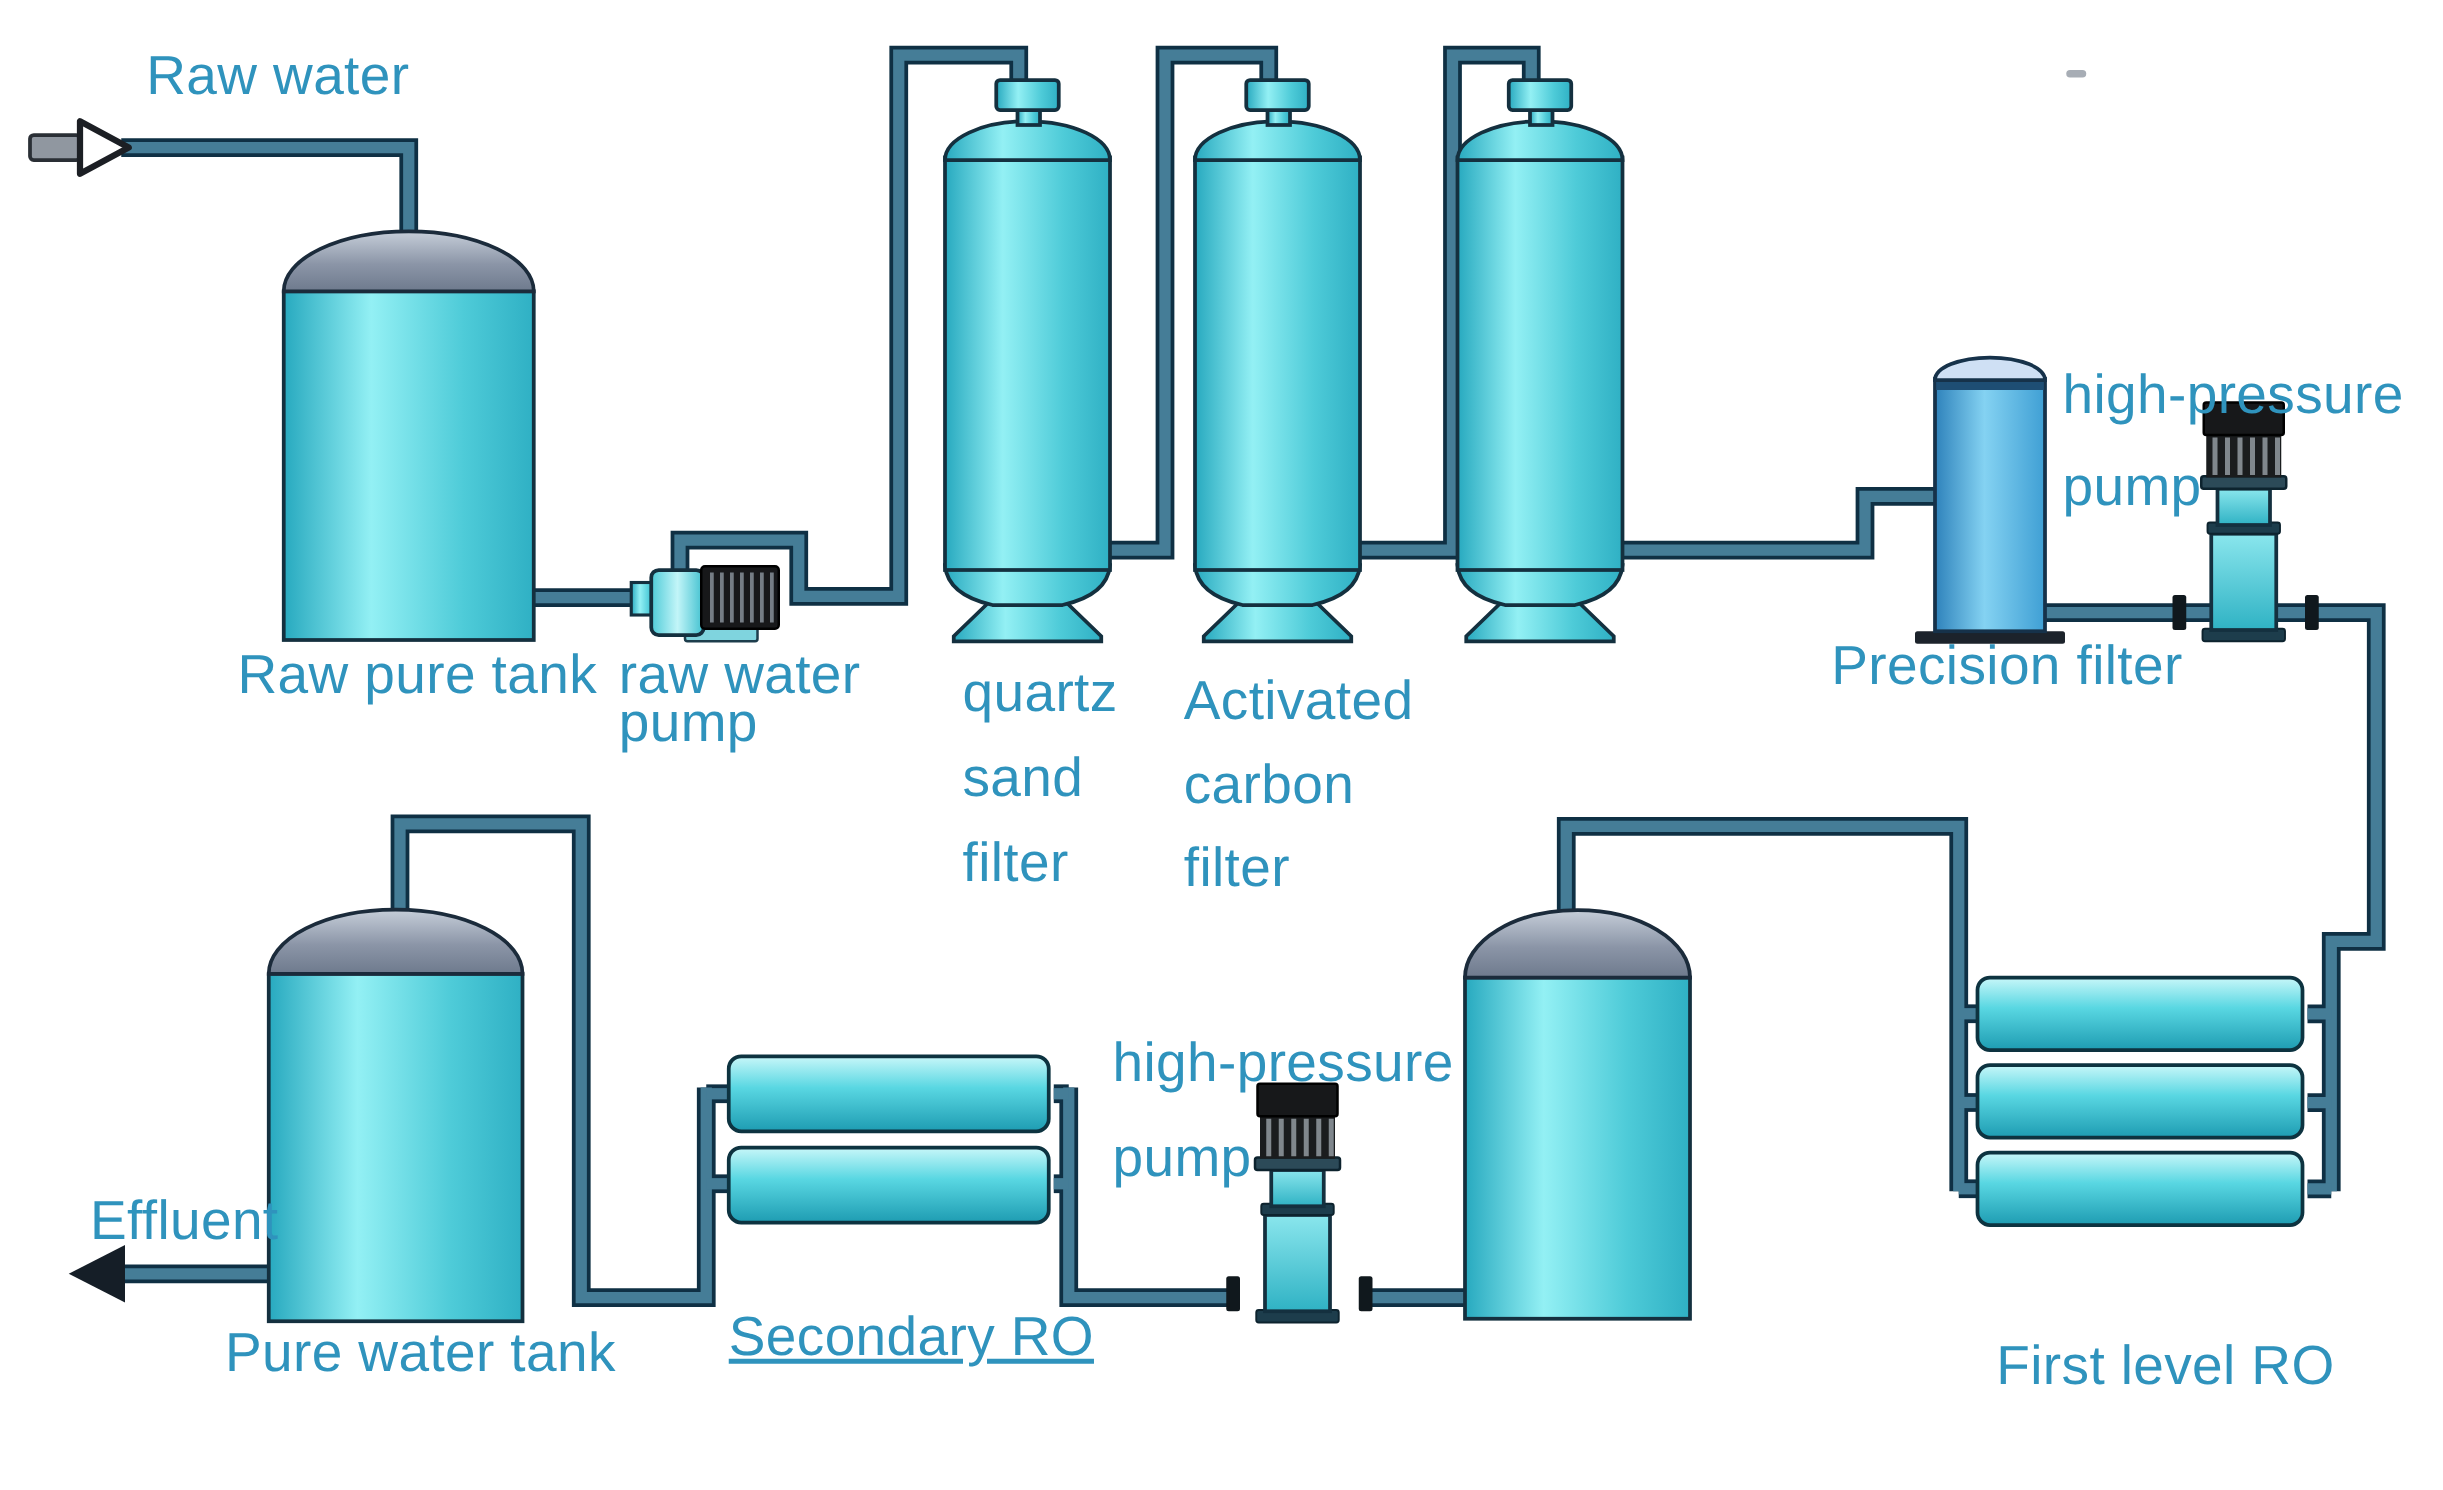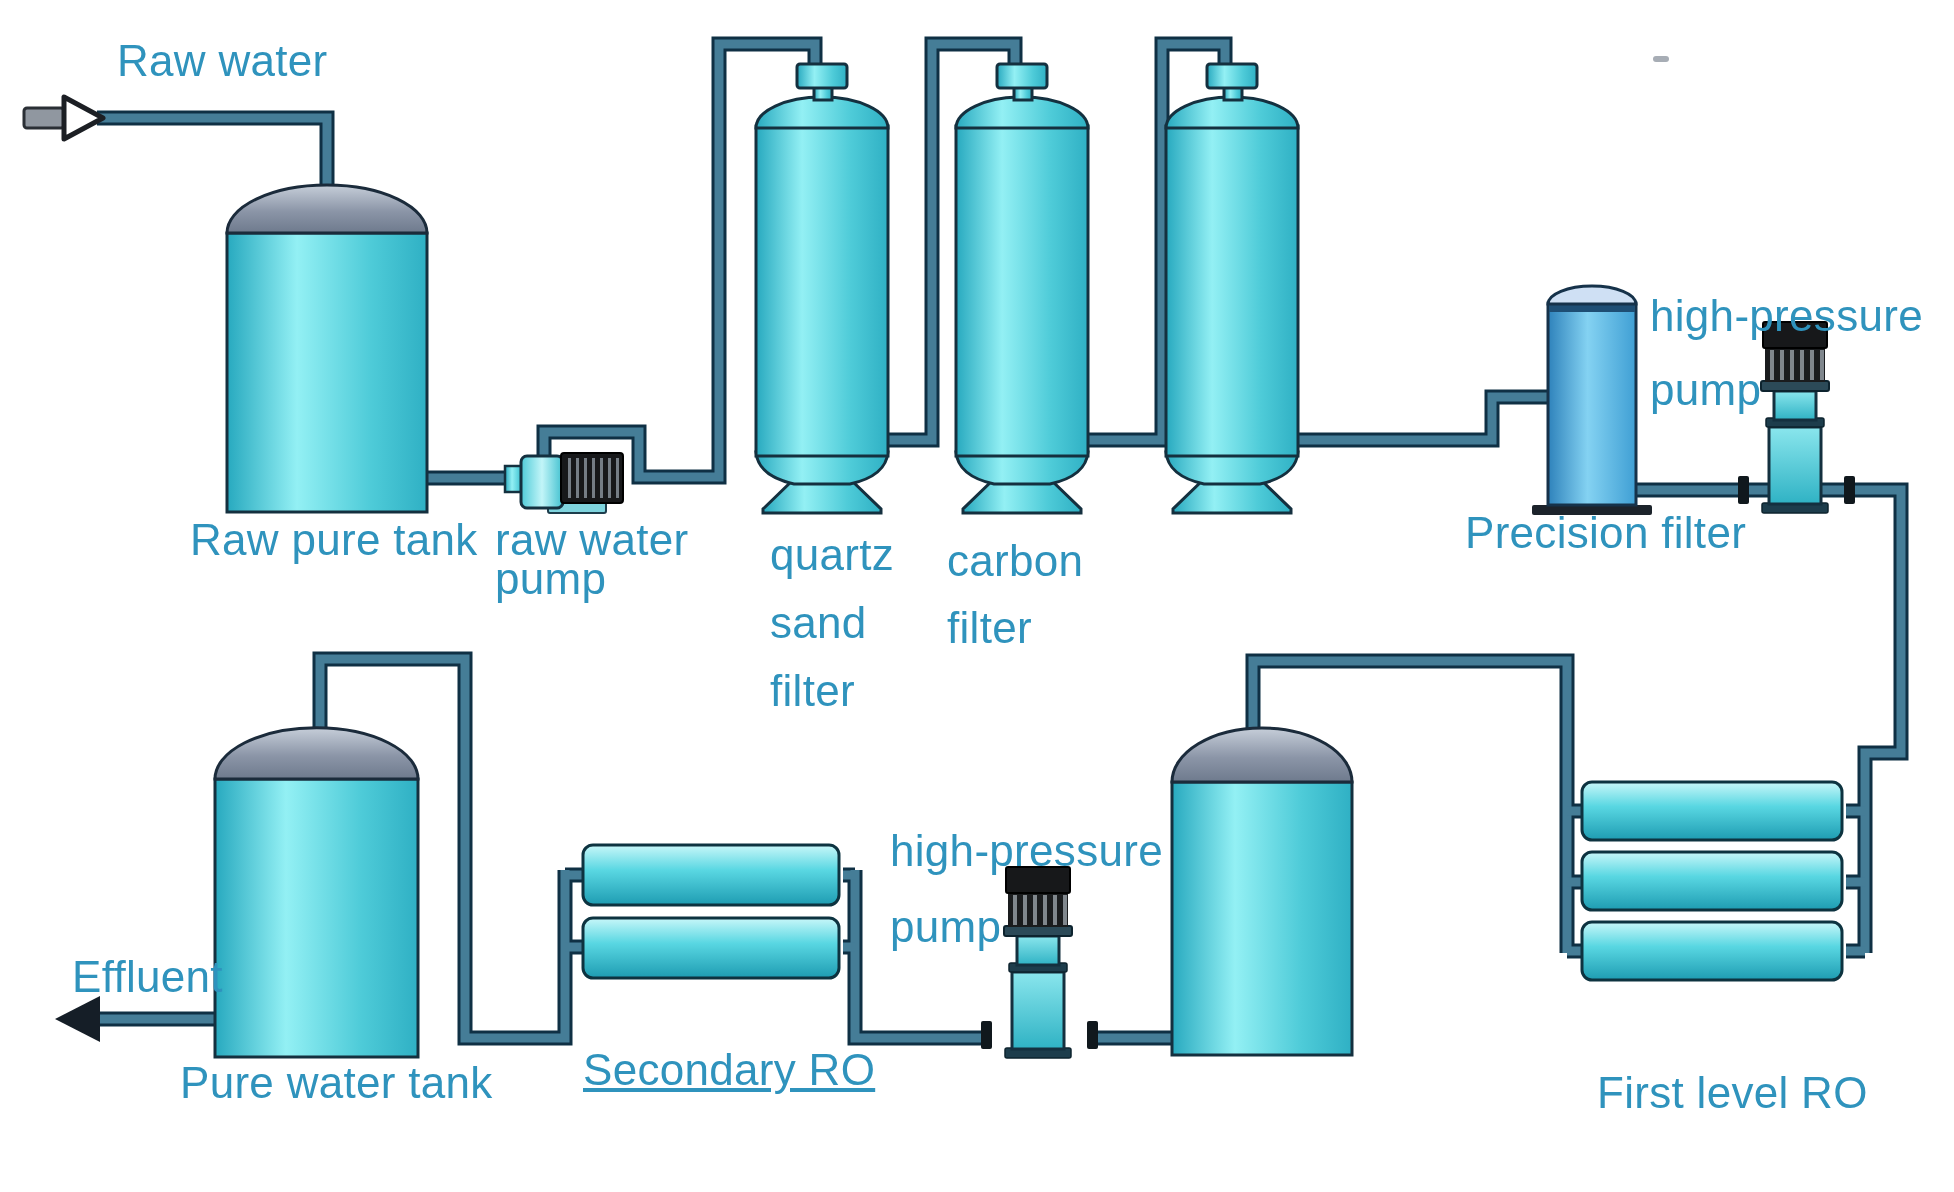--- a/index.html
+++ b/index.html
@@ -263,20 +263,21 @@
   <span class="ln">pump</span>
 </div>
 
 <div class="lbl" style="left:770px;top:521px;line-height:68px;">
   <span class="ln">quartz</span>
   <span class="ln">sand</span>
   <span class="ln">filter</span>
 </div>
 
 <div class="lbl" style="left:947px;top:527px;line-height:67px;">
+  <span class="ln">Activated</span>
   <span class="ln">carbon</span>
   <span class="ln">filter</span>
 </div>
 
 
 <div class="lbl" style="left:1465px;top:514px;">Precision filter</div>
 
 <div class="lbl" style="left:1650px;top:279px;line-height:74px;">
   <span class="ln">high-pressure</span>
   <span class="ln">pump</span>

